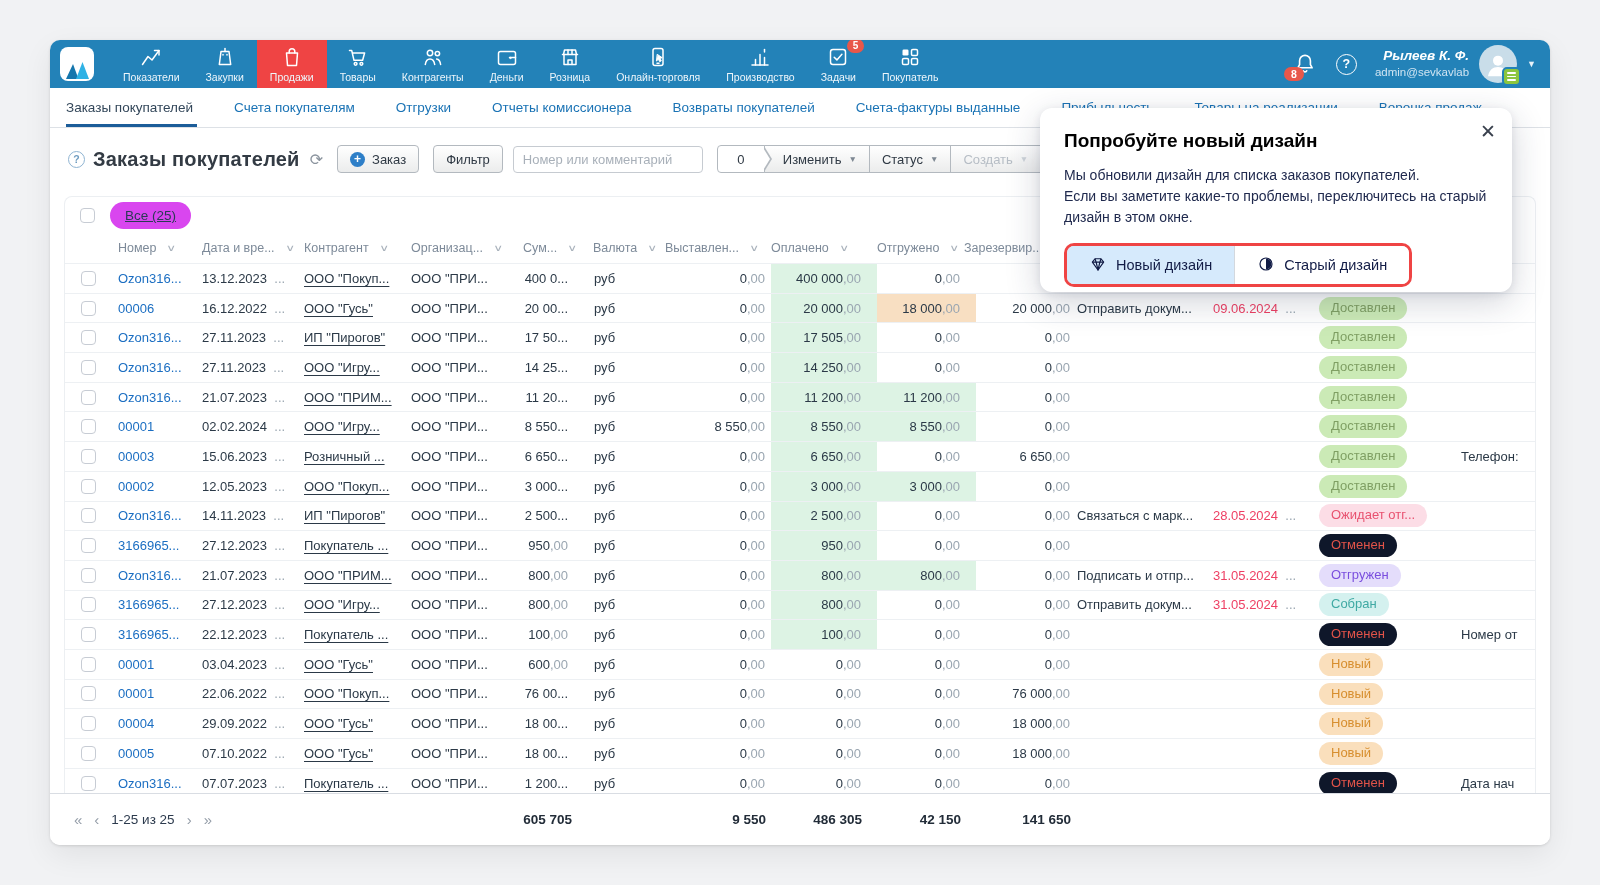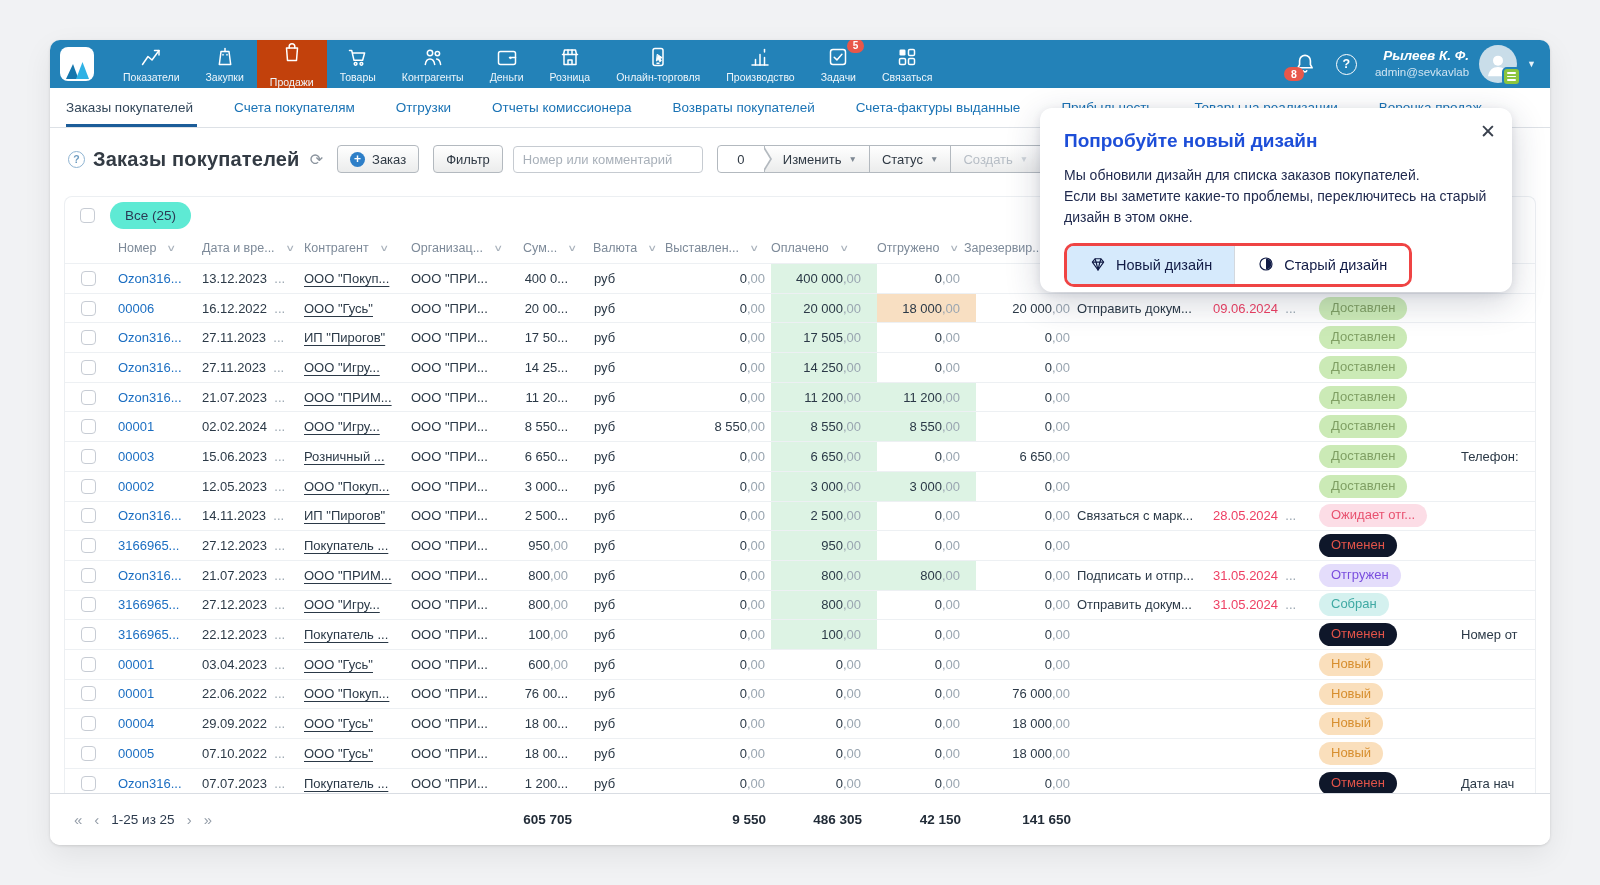--- a/index.html
+++ b/index.html
@@ -6,21 +6,21 @@
   html,body { width:1600px; height:885px; background:#f1f2f4; font-family:"Liberation Sans", sans-serif; overflow:hidden; }
 
   .window { position:absolute; left:50px; top:40px; width:1500px; height:805px; background:#fff; border-radius:10px;
             box-shadow:0 1px 3px rgba(0,0,0,.12), 0 10px 30px rgba(0,0,0,.07); overflow:hidden; }
 
   
   .topbar { height:48px; background:#2382b8; display:flex; align-items:center; padding:0 14px 0 10px; position:relative; }
   .logo { width:34px; height:34px; background:#fff; border-radius:8px; margin-right:16px; display:flex; align-items:flex-end; justify-content:center; overflow:hidden; flex:none; }
   .nav-items { display:flex; height:48px; align-items:stretch; }
   .nav-item { display:flex; flex-direction:column; align-items:center; justify-content:center; padding:0 13px; cursor:pointer; position:relative; }
-  .nav-item.active { background:#c2410c;justify-content:space-between; }
+  .nav-item.active { background:#ef4444; }
   .nav-item .nico { height:24px; display:flex; align-items:center; justify-content:center; position:relative; }
   .nav-item .nlabel { font-size:10.5px; color:#eef6fb; margin-top:2px; white-space:nowrap; }
   .nav-badge { position:absolute; top:-6px; right:-14px; background:#e8574a; color:#fff; font-size:10px; font-weight:bold;
                border-radius:9px; padding:2px 6px; line-height:1; }
   .topbar-right { margin-left:auto; display:flex; align-items:center; gap:18px; }
   .bell-wrap { position:relative; width:26px; height:26px; }
   .bell-badge { position:absolute; left:-8px; bottom:-4px; background:#e8574a; color:#fff; font-size:10.5px; font-weight:bold;
                 border-radius:9px; padding:2px 7px; line-height:1; }
   .help-circle { width:21px; height:21px; border:1.6px solid #fff; border-radius:50%; color:#fff; font-size:12.5px; font-weight:bold;
                  display:flex; align-items:center; justify-content:center; }
@@ -71,21 +71,21 @@
   .gbtn.disabled { color:#b6bdc5; }
   .gbtn.disabled .caret { color:#ccd2d8; }
   .print-ico { margin-right:7px; display:inline-flex; }
 
   
   .table-card { position:absolute; left:14px; right:14px; top:156px; bottom:52px; border:1px solid #eceff2; border-bottom:none;
                 border-radius:8px 8px 0 0; overflow:hidden; background:#fff; }
   .cols { display:grid; grid-template-columns:46px 83px 104px 107px 104px 64px 68px 130px 106px 99px 100px 135px 106px 128px 92px; }
   .chip-row { height:36px; display:flex; align-items:center; }
   .chip-row .cb { margin-left:15px; }
-  .chip { background:#5eead4; color:#2b3a55; font-size:13.5px; border-radius:15px; padding:6px 15px; margin-left:15px; cursor:pointer; }
+  .chip { background:#d946ef; color:#2b3a55; font-size:13.5px; border-radius:15px; padding:6px 15px; margin-left:15px; cursor:pointer;text-decoration:underline; }
   .hrow { height:30px; }
   .hcell { display:flex; align-items:center; font-size:12.5px; color:#7d8a99; white-space:nowrap; overflow:visible; }
   .hcell .chev { margin-left:12px; font-size:9px; color:#a9b2bc; transform:scaleX(1.5); }
   .trow { height:29.7px; border-top:1px solid #edf0f3; cursor:pointer; }
   .trow .cell { display:flex; align-items:center; font-size:13px; color:#2b3947; white-space:nowrap; overflow:hidden; }
   .c-check { justify-content:center; }
   .cb { width:15px; height:15px; border:1.5px solid #c7ccd4; border-radius:4px; background:#fff; cursor:pointer; flex:none; }
   .c-num { padding-left:7px; }
   .numlink { color:#1b6ec2; text-decoration:none; }
   .c-date { padding-left:8px; }
@@ -128,21 +128,21 @@
   .t-sum { grid-column:6; padding-right:0px; }
   .t-vyst { grid-column:8; padding-right:4px; }
   .t-opl { grid-column:9; padding-right:14px; }
   .t-otgr { grid-column:10; padding-right:14px; }
   .t-rez { grid-column:11; padding-right:4px; }
 
   
   .dialog { position:absolute; left:990px; top:68px; width:472px; height:184px; background:#fff; border-radius:12px; z-index:50;
             box-shadow:0 10px 35px rgba(30,40,70,.20), 0 2px 8px rgba(30,40,70,.10); padding:22px 24px; }
   .dlg-close { position:absolute; right:16px; top:14px; font-size:19px; color:#39404d; cursor:pointer; line-height:1; }
-  .dlg-title { font-size:19px; font-weight:bold; color:#1d4ed8; margin-bottom:13px; }
+  .dlg-title { font-size:19px; font-weight:bold; color:#000000; margin-bottom:13px; }
   .dlg-line { font-size:14px; color:#202a4e; line-height:21px; }
   .dlg-btns { display:flex; margin-top:15px; border:3px solid #ef4444; border-radius:10px; overflow:hidden; width:fit-content; }
   .dlg-btn { display:flex; align-items:center; gap:9px; height:38px; padding:0 22px; font-size:14.5px; color:#121c46; cursor:pointer; background:#fff; }
   .dlg-btn.primary { background:#d6eafc; }
   .dlg-btn + .dlg-btn { border-left:1px solid #d3d8de; }
 </style>
 </head>
 <body>
 
 <div class="window">
@@ -258,21 +258,21 @@
         </div>
         <div class="nav-item">
           <div class="nico">
             <svg width="24" height="24" viewBox="0 0 24 24" fill="none" stroke="#fff" stroke-width="1.5" stroke-linecap="round" stroke-linejoin="round">
               <rect x="4.5" y="4.5" width="6" height="6" rx="1.3" fill="#fff" stroke="none"></rect>
               <rect x="13.5" y="4.5" width="6" height="6" rx="1.3"></rect>
               <rect x="4.5" y="13.5" width="6" height="6" rx="1.3"></rect>
               <rect x="13.5" y="13.5" width="6" height="6" rx="1.3"></rect>
             </svg>
           </div>
-          <div class="nlabel">Связаться</div>
+          <div class="nlabel">Покупатель</div>
         </div>
       </div>
     <div class="topbar-right">
       <div class="bell-wrap">
         <svg width="26" height="26" viewBox="0 0 24 24" fill="none" stroke="#fff" stroke-width="1.5" stroke-linecap="round" stroke-linejoin="round">
           <path d="M12 4a5 5 0 0 1 5 5v3.6l1.6 2.9H5.4L7 12.6V9a5 5 0 0 1 5-5z"></path>
             <path d="M10.4 18.2a1.7 1.7 0 0 0 3.2 0"></path>
         </svg>
         <span class="bell-badge">8</span>
       </div>

